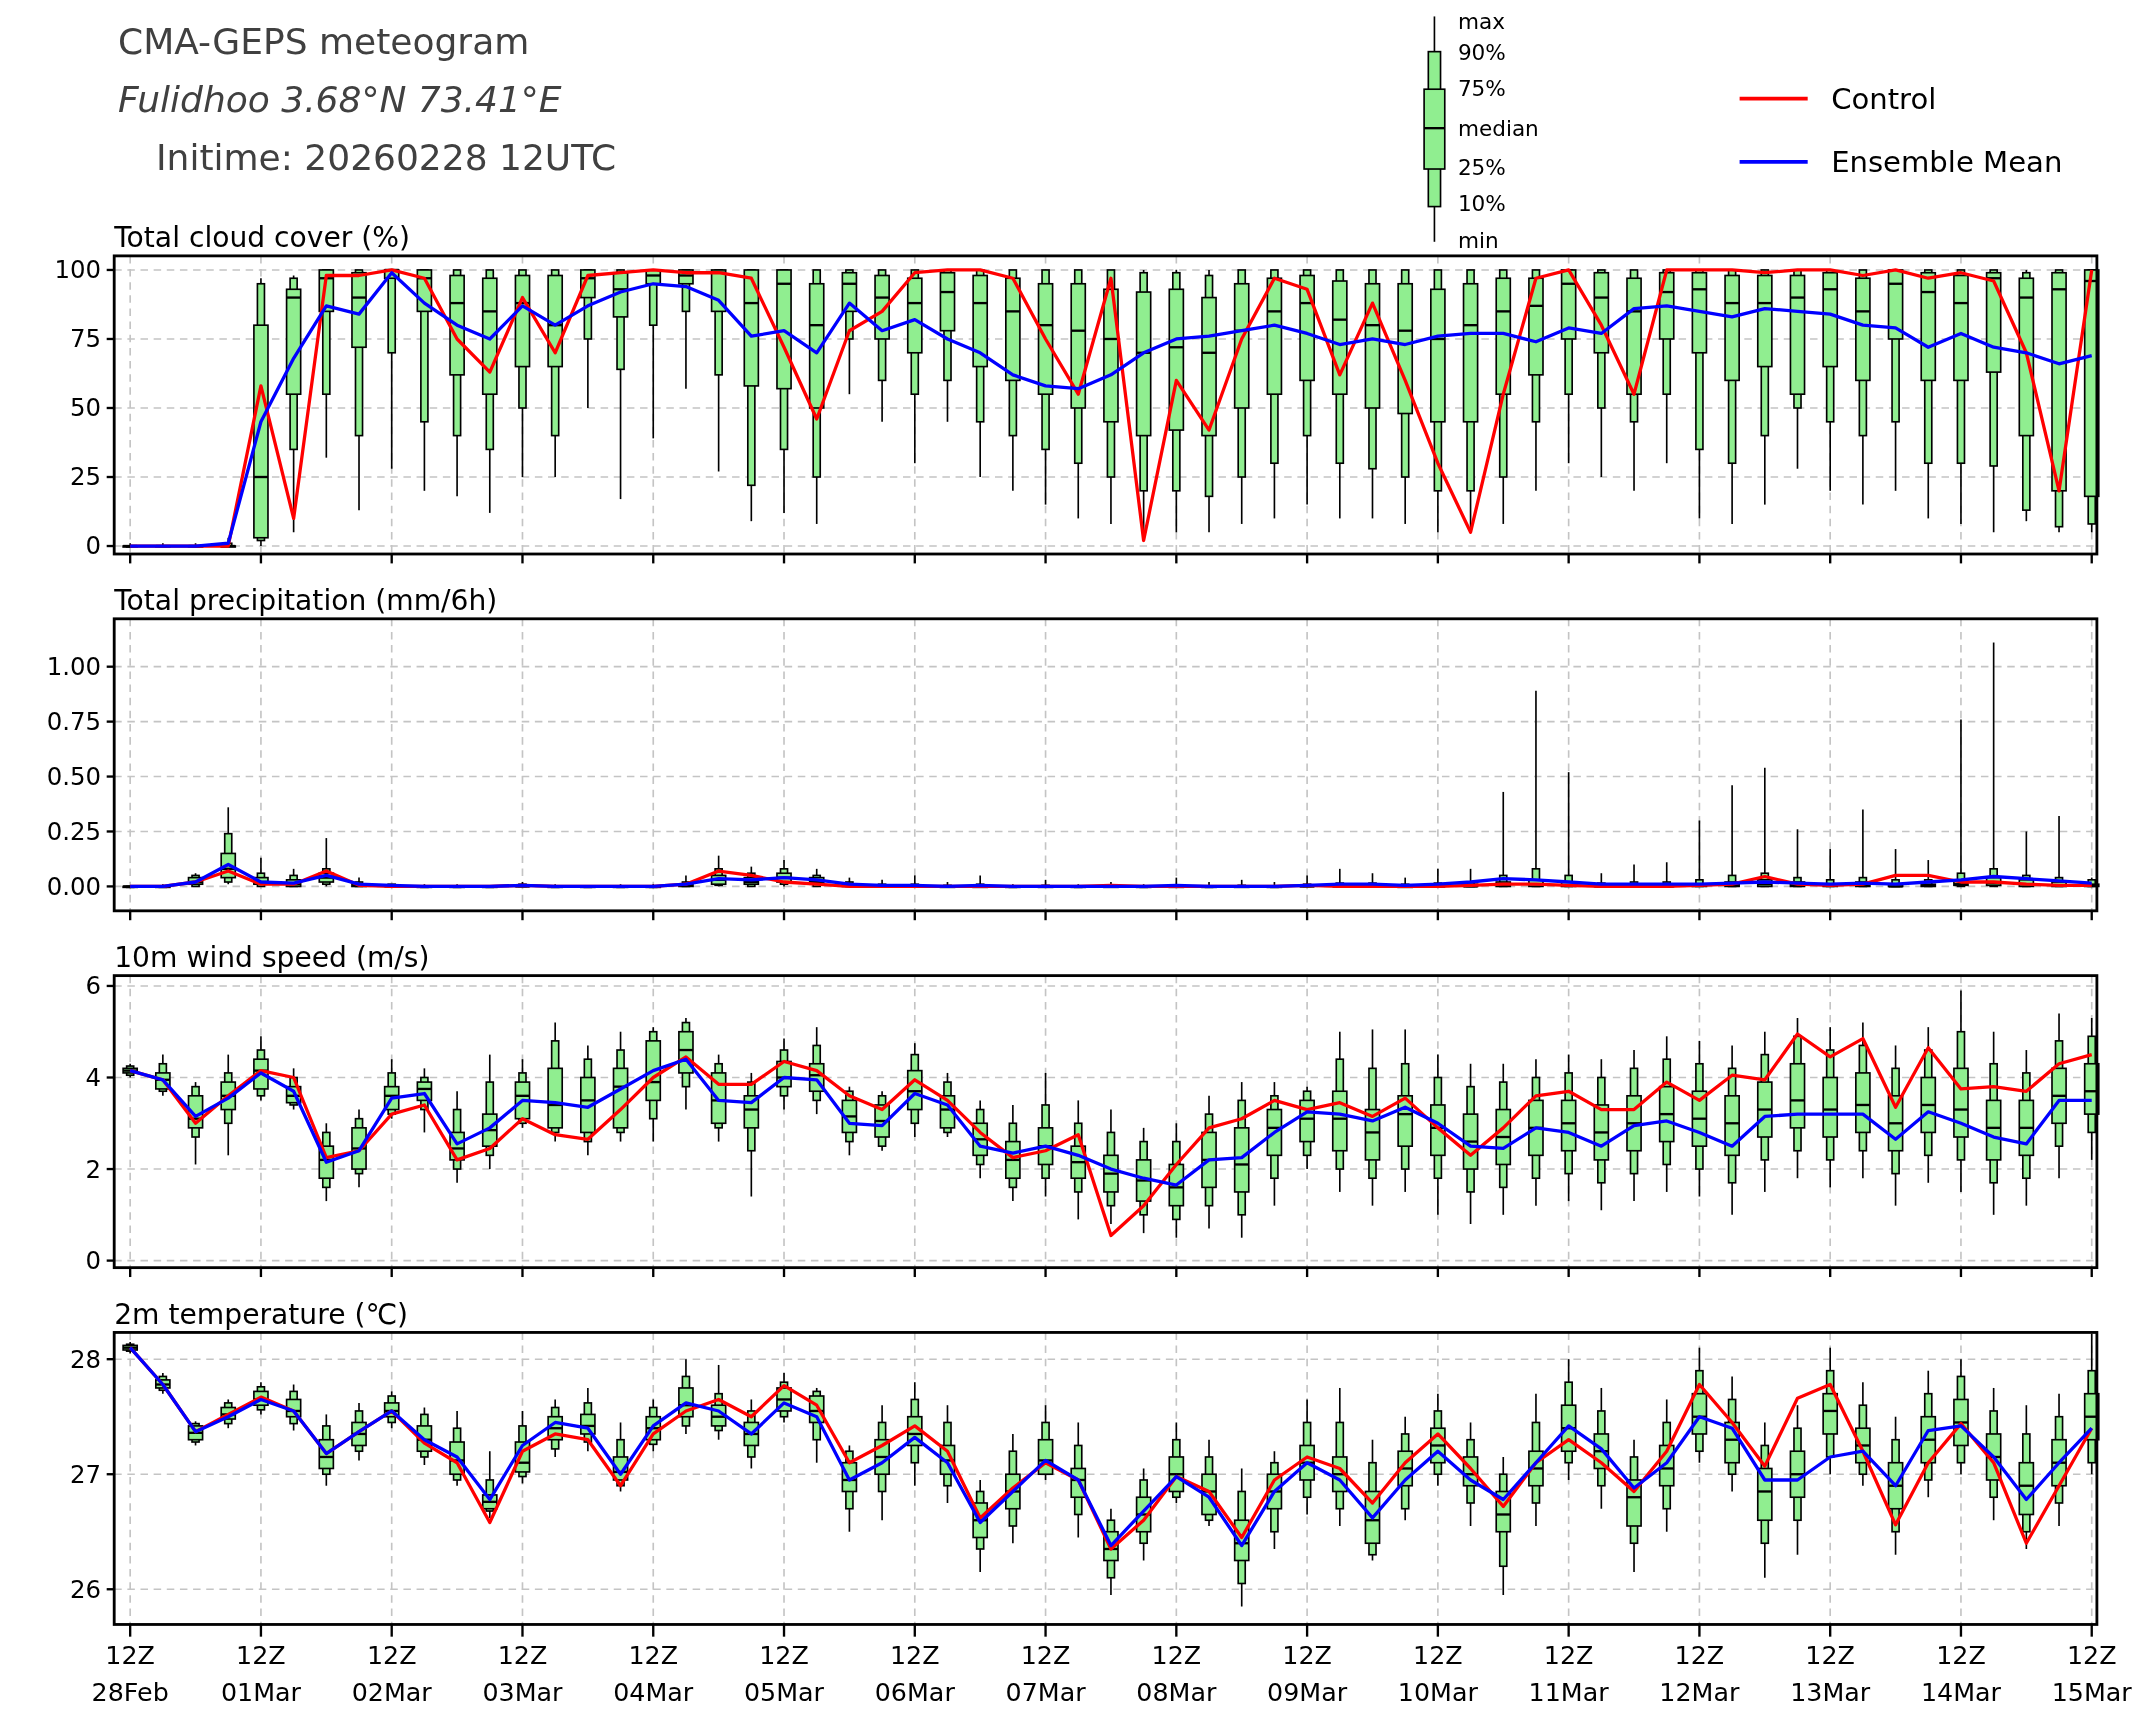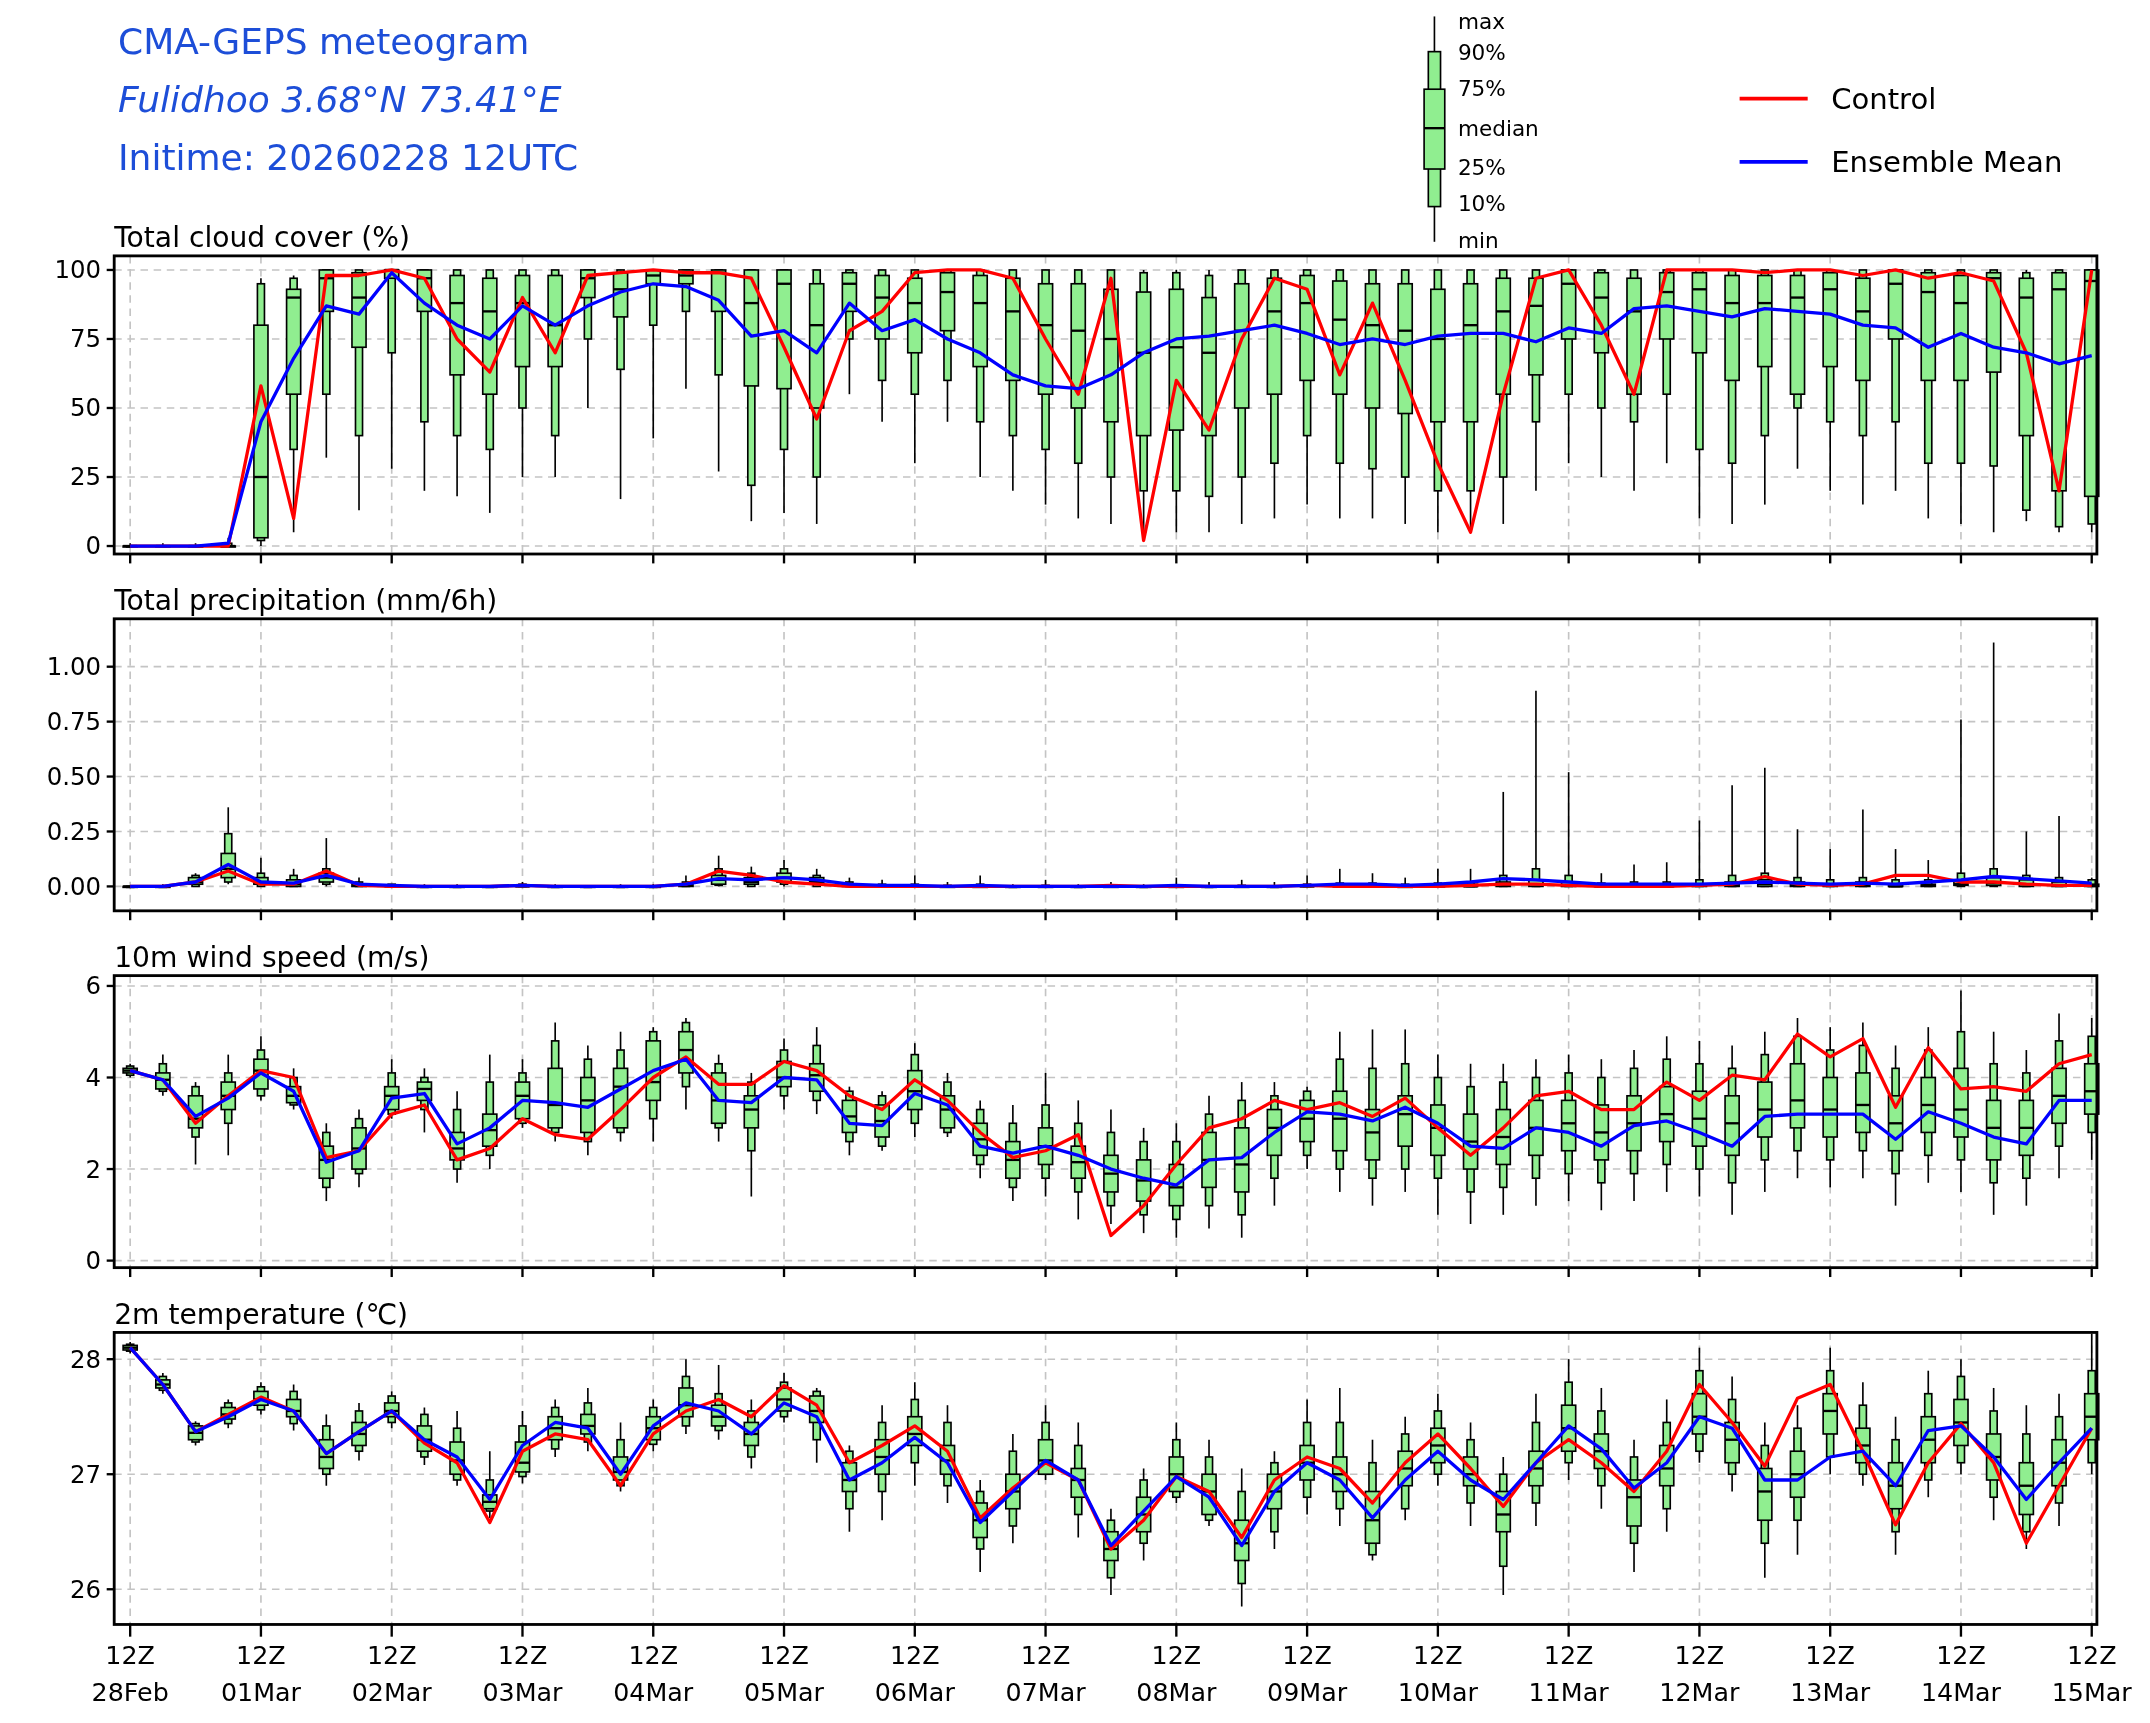--- a/index.html
+++ b/index.html
@@ -1,21 +1,21 @@
 <!DOCTYPE html>
 <html style="font-size:7.5px"><head>
 <meta charset="utf-8">
 <style>
   html,body{margin:0;padding:0;background:#ffffff;}
   #figure{position:relative;width:2151px;height:1724px;background:#ffffff;
           font-family:"DejaVu Sans","Liberation Sans",sans-serif;color:#000;}
-  .title-line{position:absolute;left:118px;font-size:36px;color:#1d4ed8;white-space:nowrap;}
+  .title-line{position:absolute;left:118px;font-size:36px;color:#404040;white-space:nowrap;}
   #title1{top:20.7px;}
   #title2{top:79px;font-style:italic;}
-  #title3{top:137px;}
+  #title3{top:137px;margin-left:38px;}
   #chart-svg{position:absolute;left:0;top:0;}
 </style>
 </head>
 <body>
 
 <div id="figure">
   <div class="title-line" id="title1">CMA-GEPS meteogram</div>
   <div class="title-line" id="title2">Fulidhoo 3.68°N 73.41°E</div>
   <div class="title-line" id="title3">Initime: 20260228 12UTC</div>
   <svg id="chart-svg" width="2151" height="1724" viewBox="0 0 4581 3672" xmlns="http://www.w3.org/2000/svg">

